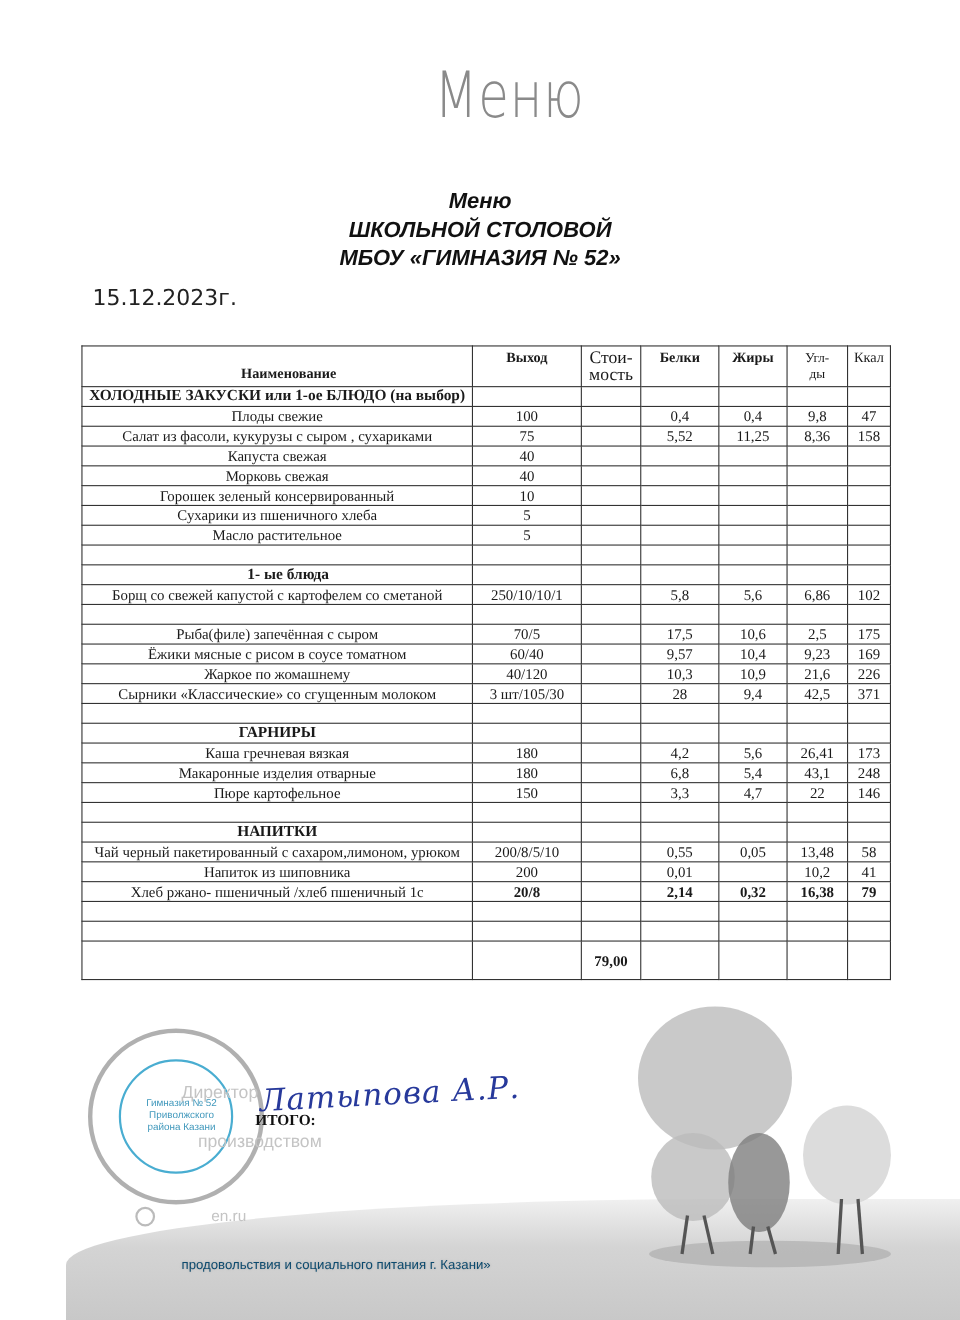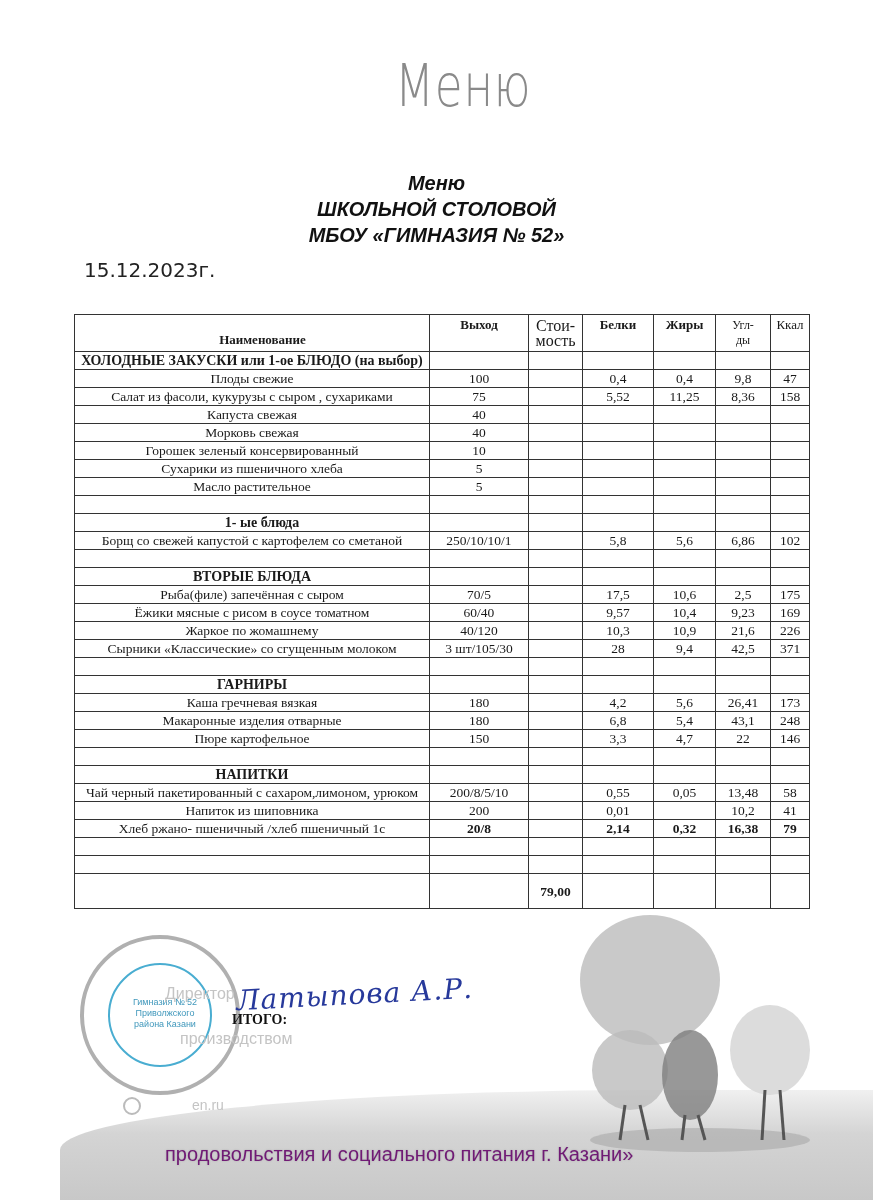--- a/index.html
+++ b/index.html
@@ -44,21 +44,21 @@
   .illustration {
     position: absolute; left: 570px; top: 900px; width: 290px; height: 260px;
   }
   .footer-band {
     position: absolute; left: 60px; top: 1090px; width: 813px; height: 110px;
     background: linear-gradient(180deg, #f0f0f0 0%, #d4d4d4 40%, #c8c8c8 100%);
     border-top-left-radius: 600px 60px;
   }
   .footer-text {
     position: absolute; left: 165px; top: 1143px;
-    font-family: "Liberation Sans", sans-serif; font-size: 20px; color: #701a75;
+    font-family: "Liberation Sans", sans-serif; font-size: 12px; color: #0c4a6e;
     text-shadow: 0 0 2px #aaa;
   }
   .stamp {
     position: absolute; left: 80px; top: 935px; width: 160px; height: 160px;
     border-radius: 50%; border: 4px solid #a3a3a3; box-sizing: border-box;
     opacity: 0.85;
   }
   .stamp::before {
     content: ""; position: absolute; left: 24px; top: 24px; right: 24px; bottom: 24px;
     border-radius: 50%; border: 2px solid #2a9fc9;
@@ -225,29 +225,20 @@
       </tr>
       <tr>
         <td class="name-cell"></td>
         <td class="num"></td>
         <td class="num"></td>
         <td class="num"></td>
         <td class="num"></td>
         <td class="num"></td>
         <td class="num"></td>
       </tr>
-      <tr class="section">
-        <td class="name-cell">ВТОРЫЕ БЛЮДА</td>
-        <td class="num"></td>
-        <td class="num"></td>
-        <td class="num"></td>
-        <td class="num"></td>
-        <td class="num"></td>
-        <td class="num"></td>
-      </tr>
       <tr>
         <td class="name-cell">Рыба(филе) запечённая с сыром</td>
         <td class="num">70/5</td>
         <td class="num"></td>
         <td class="num">17,5</td>
         <td class="num">10,6</td>
         <td class="num">2,5</td>
         <td class="num">175</td>
       </tr>
       <tr>

